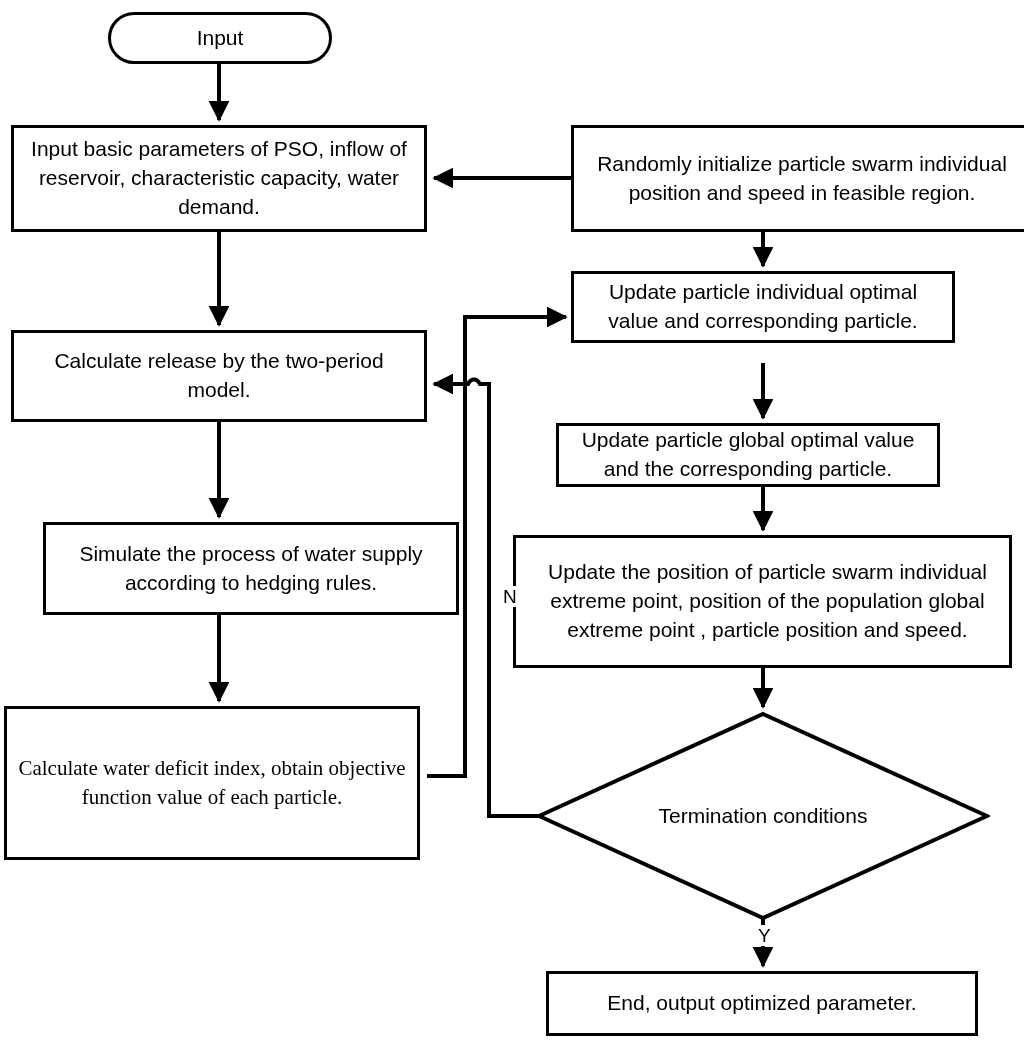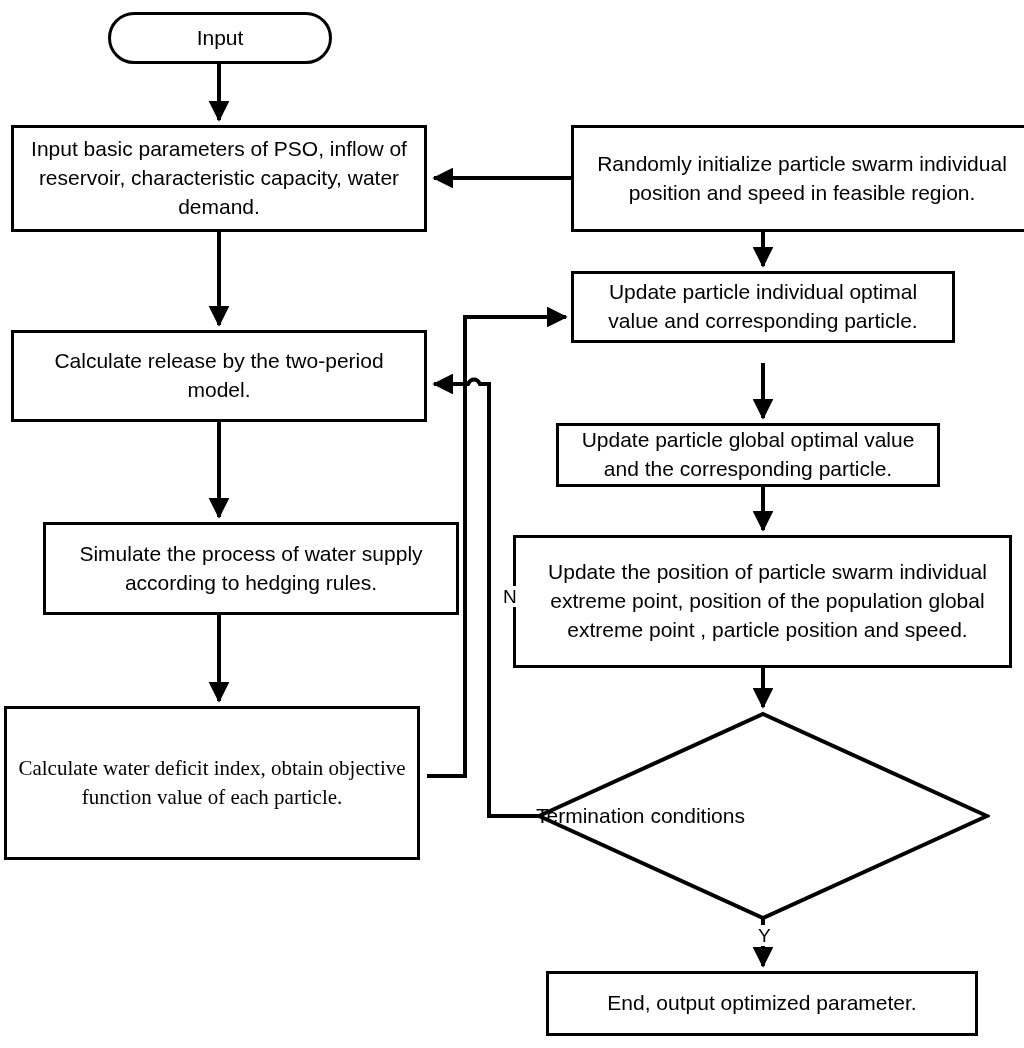--- a/index.html
+++ b/index.html
@@ -46,21 +46,21 @@
     border-radius: 40px;
     font-size: 21px;
   }
   .process {
     font-size: 21px;
   }
   .decision {
     position: absolute;
     display: flex;
     align-items: center;
-    justify-content: flex-start;
+    justify-content: center;
     text-align: center;
     font-size: 21px;
     color: #000000;
     background: transparent;
     border: none;
     z-index: 2;
   }
   .decision svg {
     position: absolute;
     left: 0;

